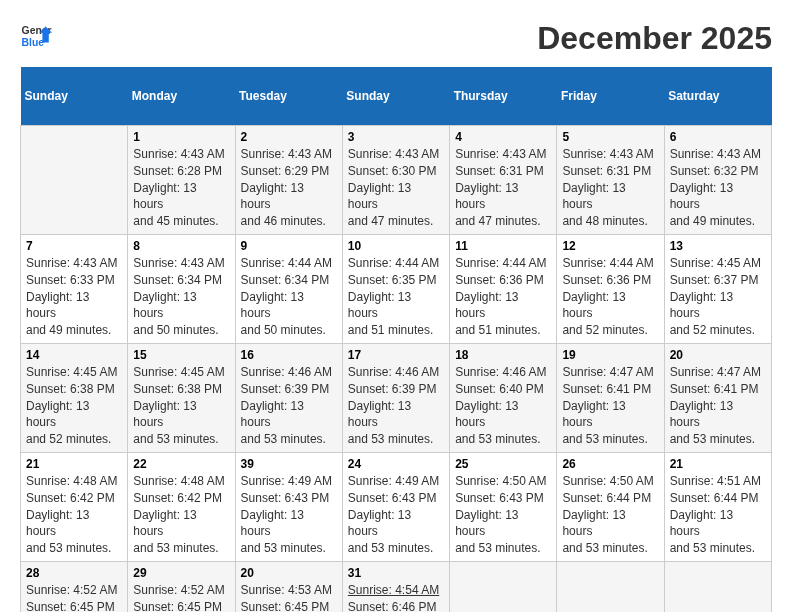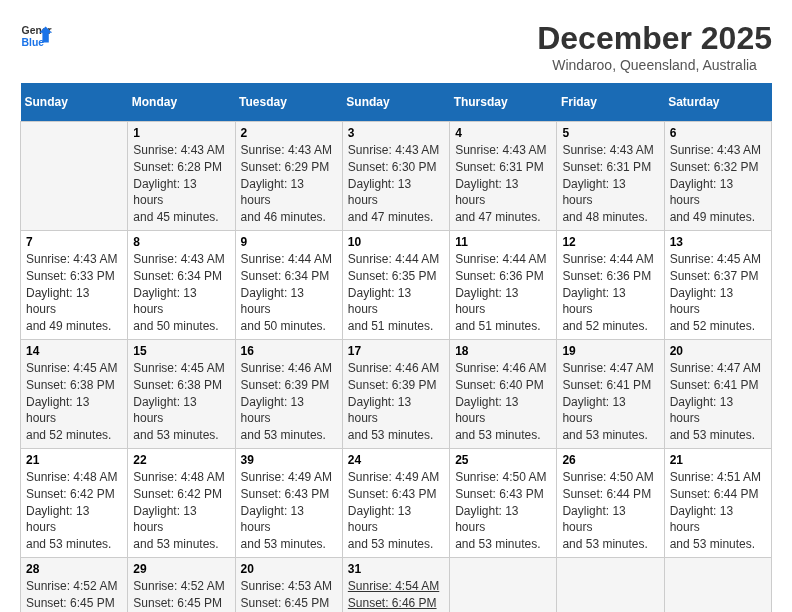--- a/index.html
+++ b/index.html
@@ -19,40 +19,40 @@
     .logo {
       display: flex;
       align-items: center;
       gap: 4px;
     }
     .logo-icon {
       width: 32px;
       height: 32px;
     }
     .title-area {
-      text-align: center;
+      text-align: right;
     }
     .main-title {
       font-size: 32px;
       font-weight: bold;
       color: #333;
     }
     .subtitle {
       font-size: 14px;
       color: #555;
     }
     table {
       width: 100%;
       border-collapse: collapse;
       font-size: 11px;
     }
     thead tr th {
       background-color: #1a6bb5;
       color: #fff;
-      padding: 12px 4px;
+      padding: 22px 4px;
       text-align: left;
       font-size: 12px;
       font-weight: bold;
     }
     tbody tr td {
       border: 1px solid #ccc;
       padding: 4px 5px;
       vertical-align: top;
       width: 107px;
       min-height: 70px;
@@ -84,21 +84,20 @@
 <div class="header-area">
   <div class="logo">
     <svg class="logo-icon" viewBox="0 0 40 40">
       <text x="2" y="18" font-size="13" font-weight="bold" fill="#333">General</text>
       <text x="2" y="32" font-size="13" font-weight="bold" fill="#1a73e8">Blue</text>
       <polygon points="32,8 40,16 36,16 36,28 28,28 28,16 24,16" fill="#1a73e8"></polygon>
     </svg>
   </div>
   <div class="title-area">
     <div class="main-title">December 2025</div>
-    <div class="subtitle">Windaroo, Queensland, Australia</div>
   </div>
 </div>
 
 <table>
   <thead>
     <tr>
     <th>Sunday</th>
         <th>Monday</th>
         <th>Tuesday</th>
         <th>Sunday</th>

